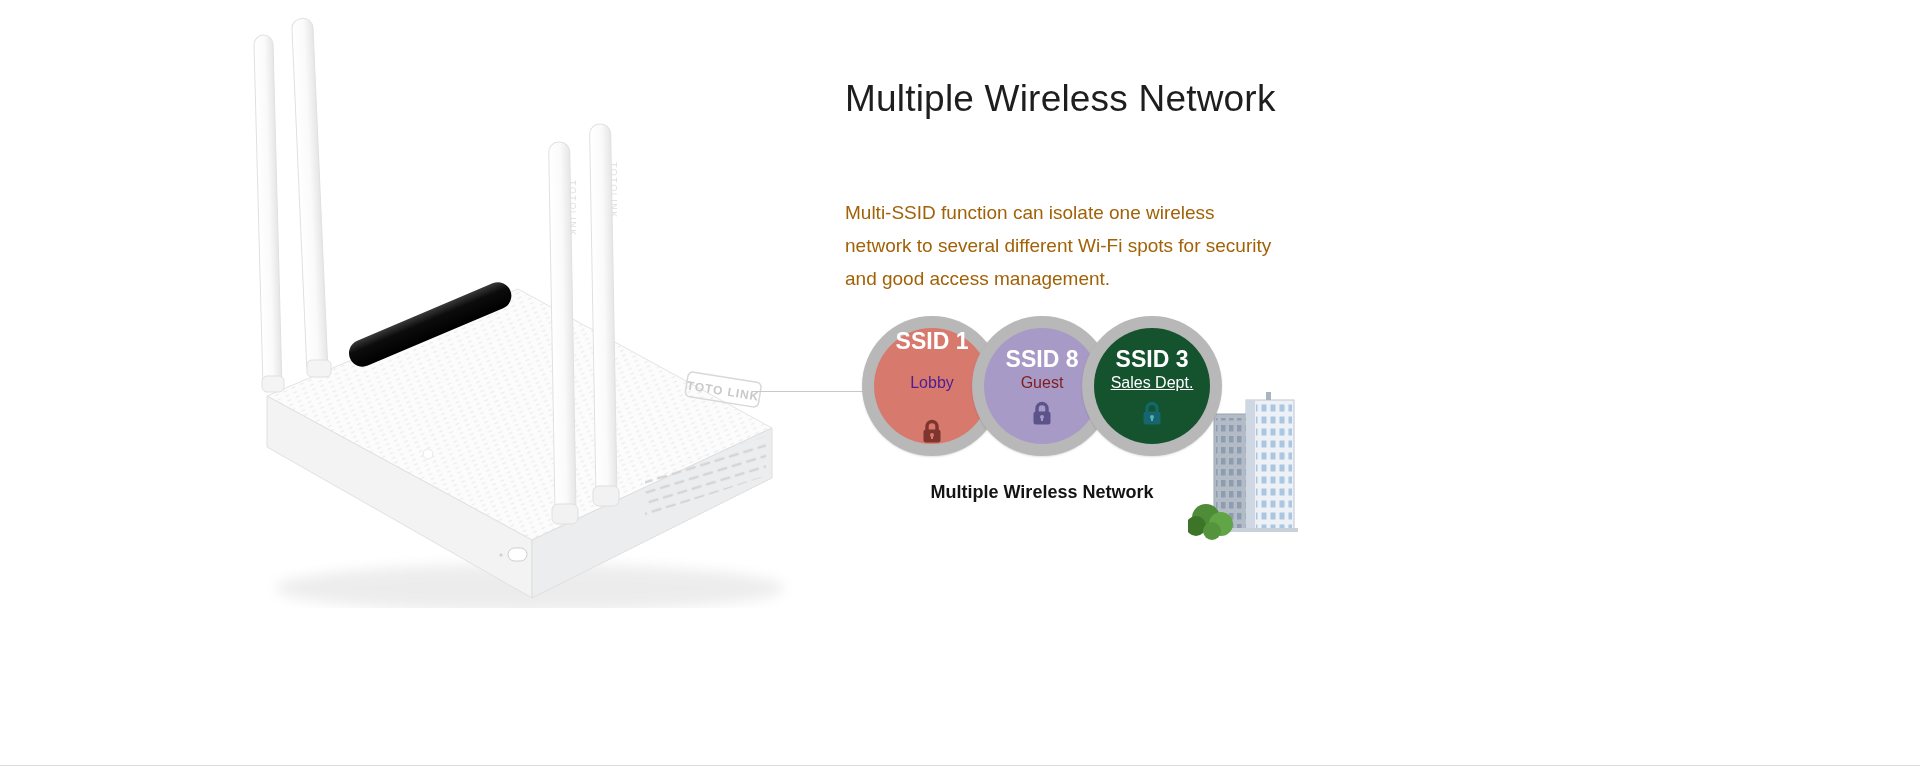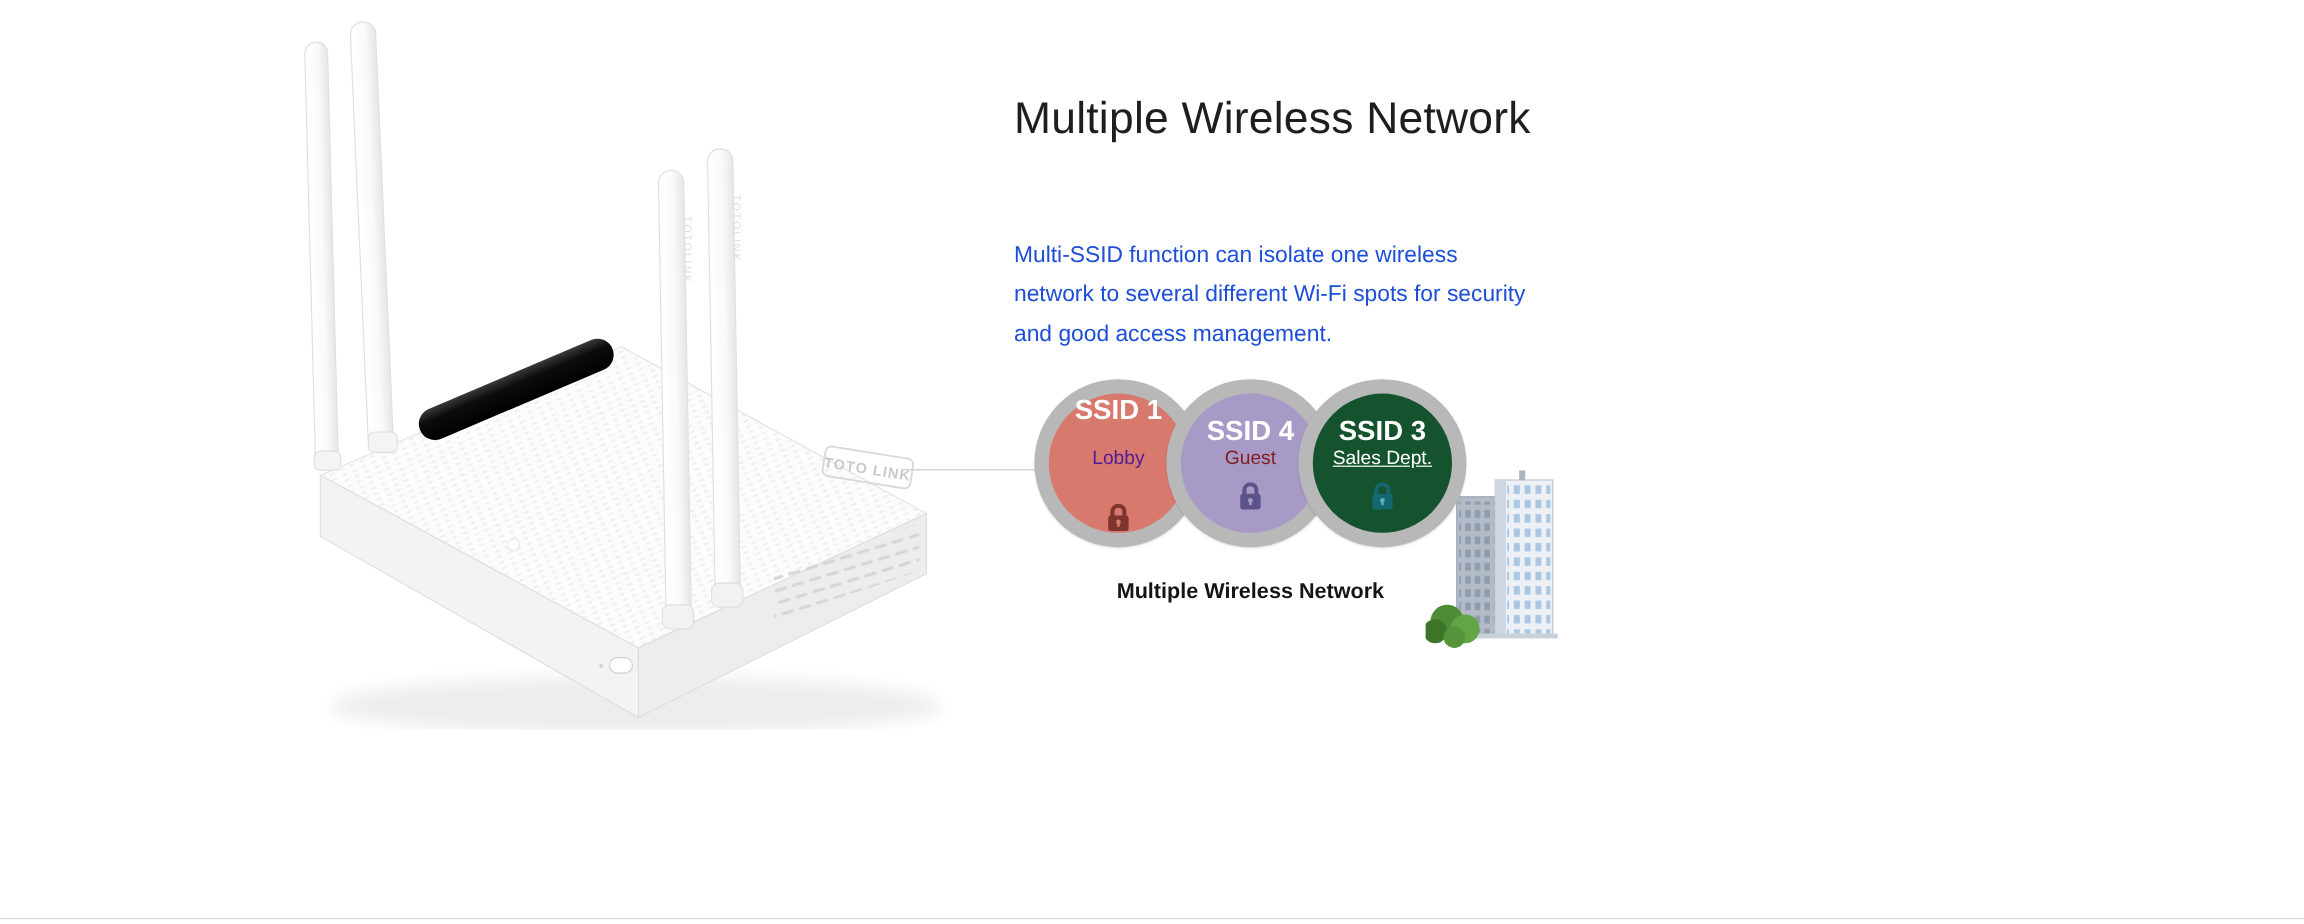--- a/index.html
+++ b/index.html
@@ -12,21 +12,21 @@
 
   .router { position:absolute; left:230px; top:8px; width:570px; height:600px; }
   .connector { position:absolute; left:752px; top:391px; width:118px; height:1px; background:#c9c9c9; z-index:0; }
 
   .heading {
     position:absolute; left:845px; top:72px;
     font-size:37px; line-height:54px; color:#1e1e1e; font-weight:400; letter-spacing:.2px;
   }
   .paragraph {
     position:absolute; left:845px; top:196px; width:432px;
-    font-size:19px; line-height:33px; color:#1d4ed8;
+    font-size:19px; line-height:33px; color:#a16207;
   }
 
   .ssid-row { position:absolute; left:862px; top:316px; display:flex; z-index:2; }
   .ssid-circle { position:relative; width:140px; height:140px; }
   .ssid-circle + .ssid-circle { margin-left:-30px; }
   .ssid-circle:nth-child(1){ z-index:1; } .ssid-circle:nth-child(2){ z-index:2; } .ssid-circle:nth-child(3){ z-index:3; }
   .ring {
     width:140px; height:140px; border-radius:50%;
     display:flex; align-items:center; justify-content:center;
     box-shadow:0 1px 2px rgba(0,0,0,.12);
@@ -132,21 +132,21 @@
           <circle cx="12" cy="18" r="2" style="fill: rgb(216, 121, 110);"></circle>
           <rect x="11" y="18" width="2" height="4" style="fill: rgb(216, 121, 110);"></rect>
         </svg>
       </div>
     </div>
   </div>
 
   <div class="ssid-circle">
     <div class="ring" style="background-color: rgb(184, 184, 184);">
       <div class="inner" style="background-color: rgb(168, 154, 198);">
-        <div class="ssid-title">SSID 4</div>
+        <div class="ssid-title">SSID 8</div>
         <div class="ssid-sub" style="color: #7f1d1d;">Guest</div>
         <svg class="lock" width="24" height="27" viewBox="0 0 24 27">
           <path d="M7 13 V 9.5 a5 5 0 0 1 10 0 V 13" fill="none" stroke-width="3.4" style="stroke: rgb(92, 83, 139);"></path>
           <rect x="3.5" y="12.5" width="17" height="13" rx="2.5" style="fill: rgb(92, 83, 139);"></rect>
           <circle cx="12" cy="18" r="2" style="fill: rgb(168, 154, 198);"></circle>
           <rect x="11" y="18" width="2" height="4" style="fill: rgb(168, 154, 198);"></rect>
         </svg>
       </div>
     </div>
   </div>

